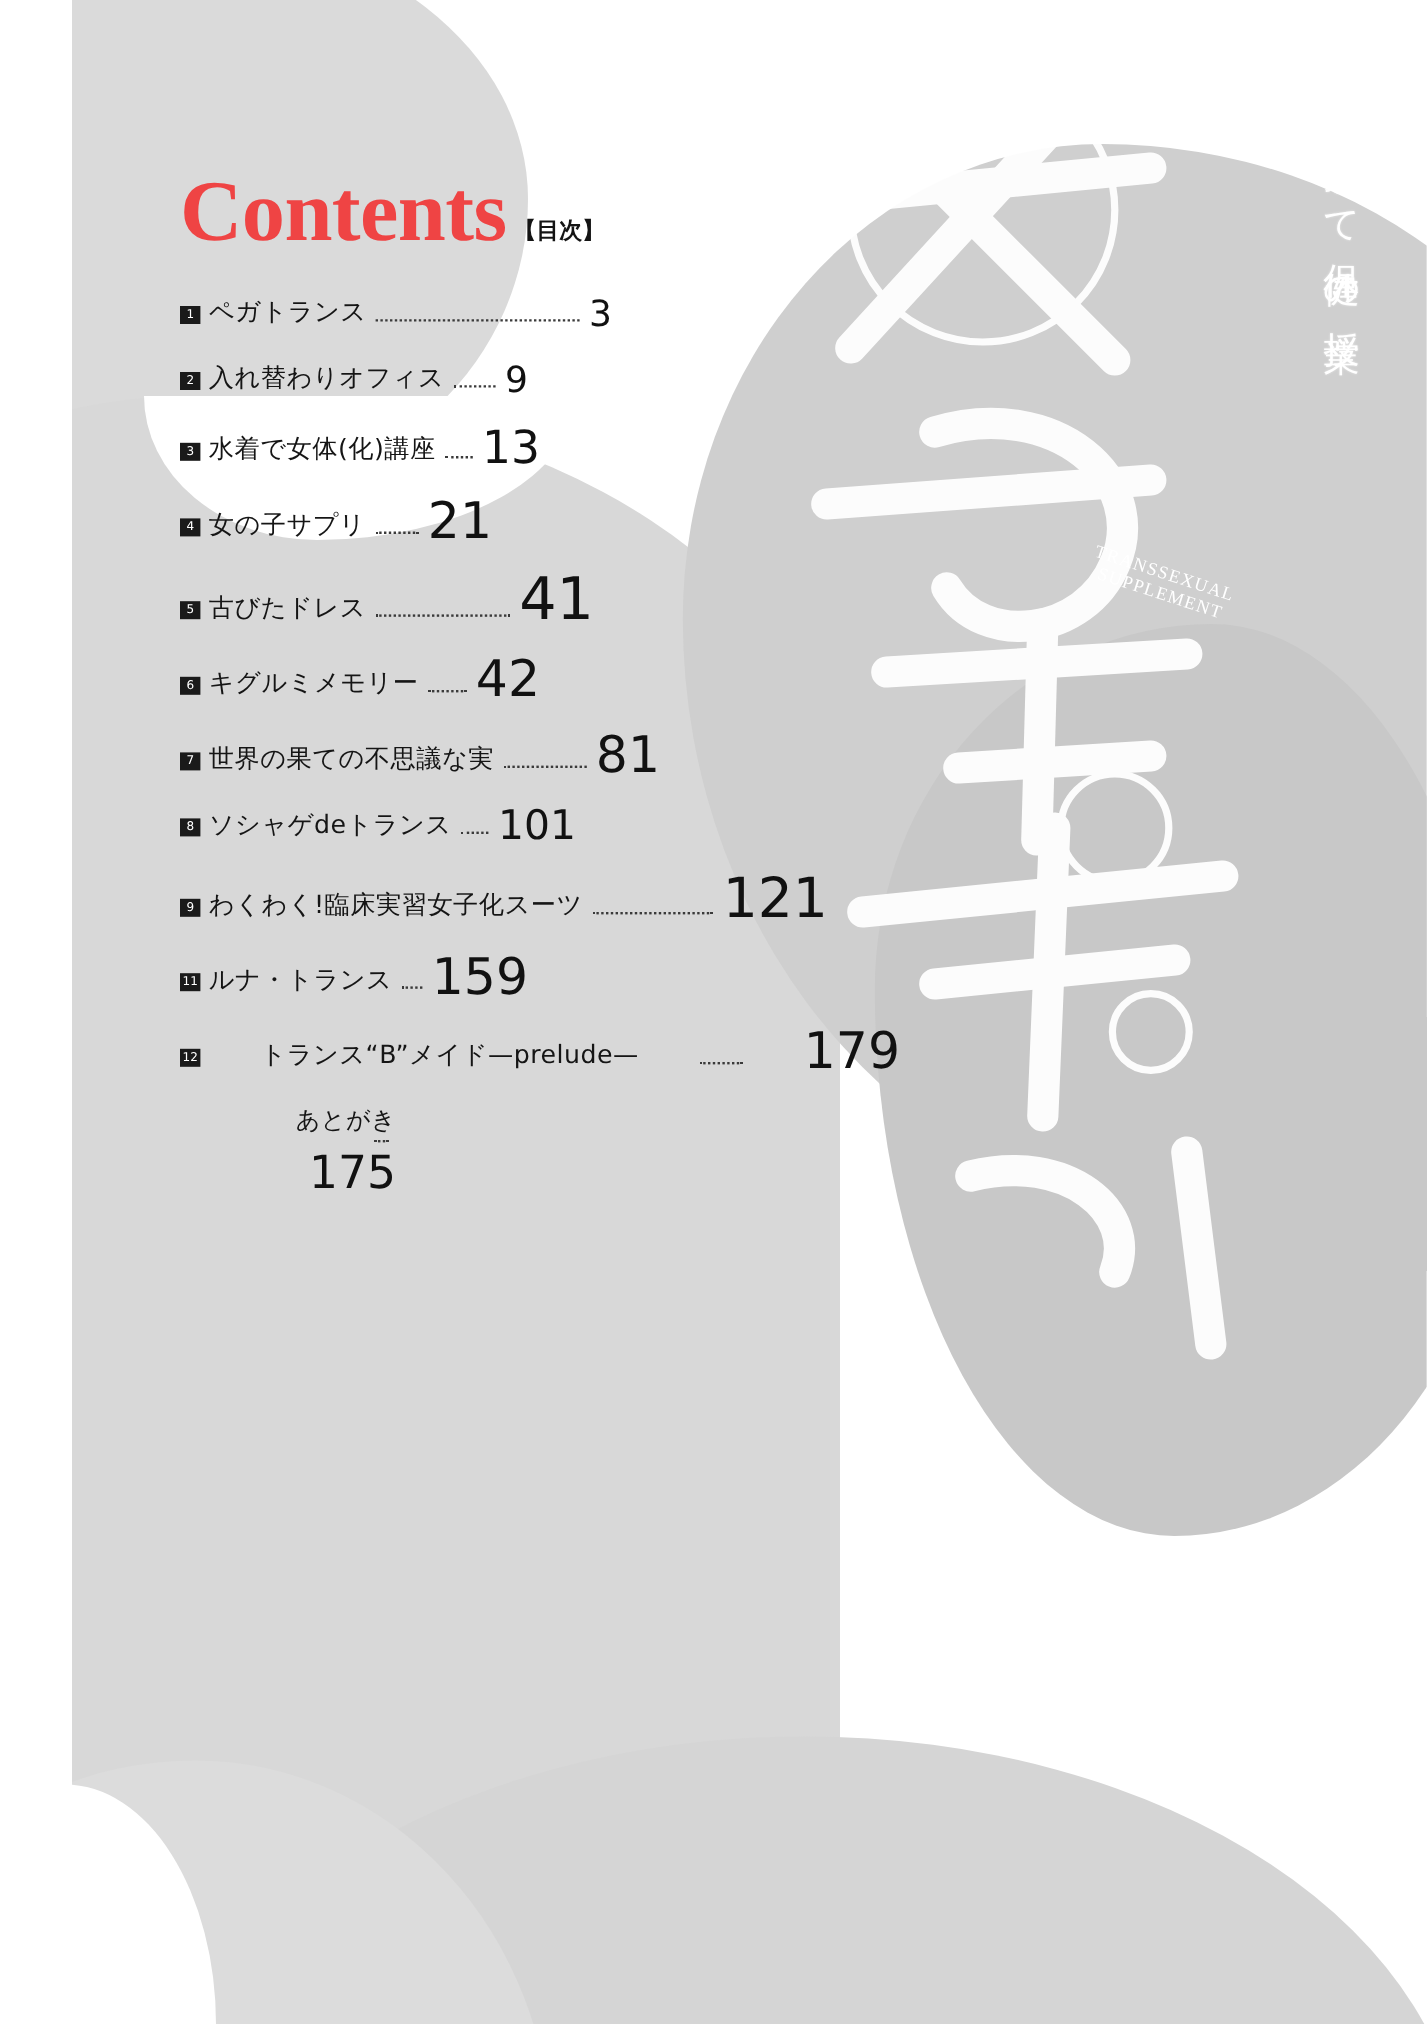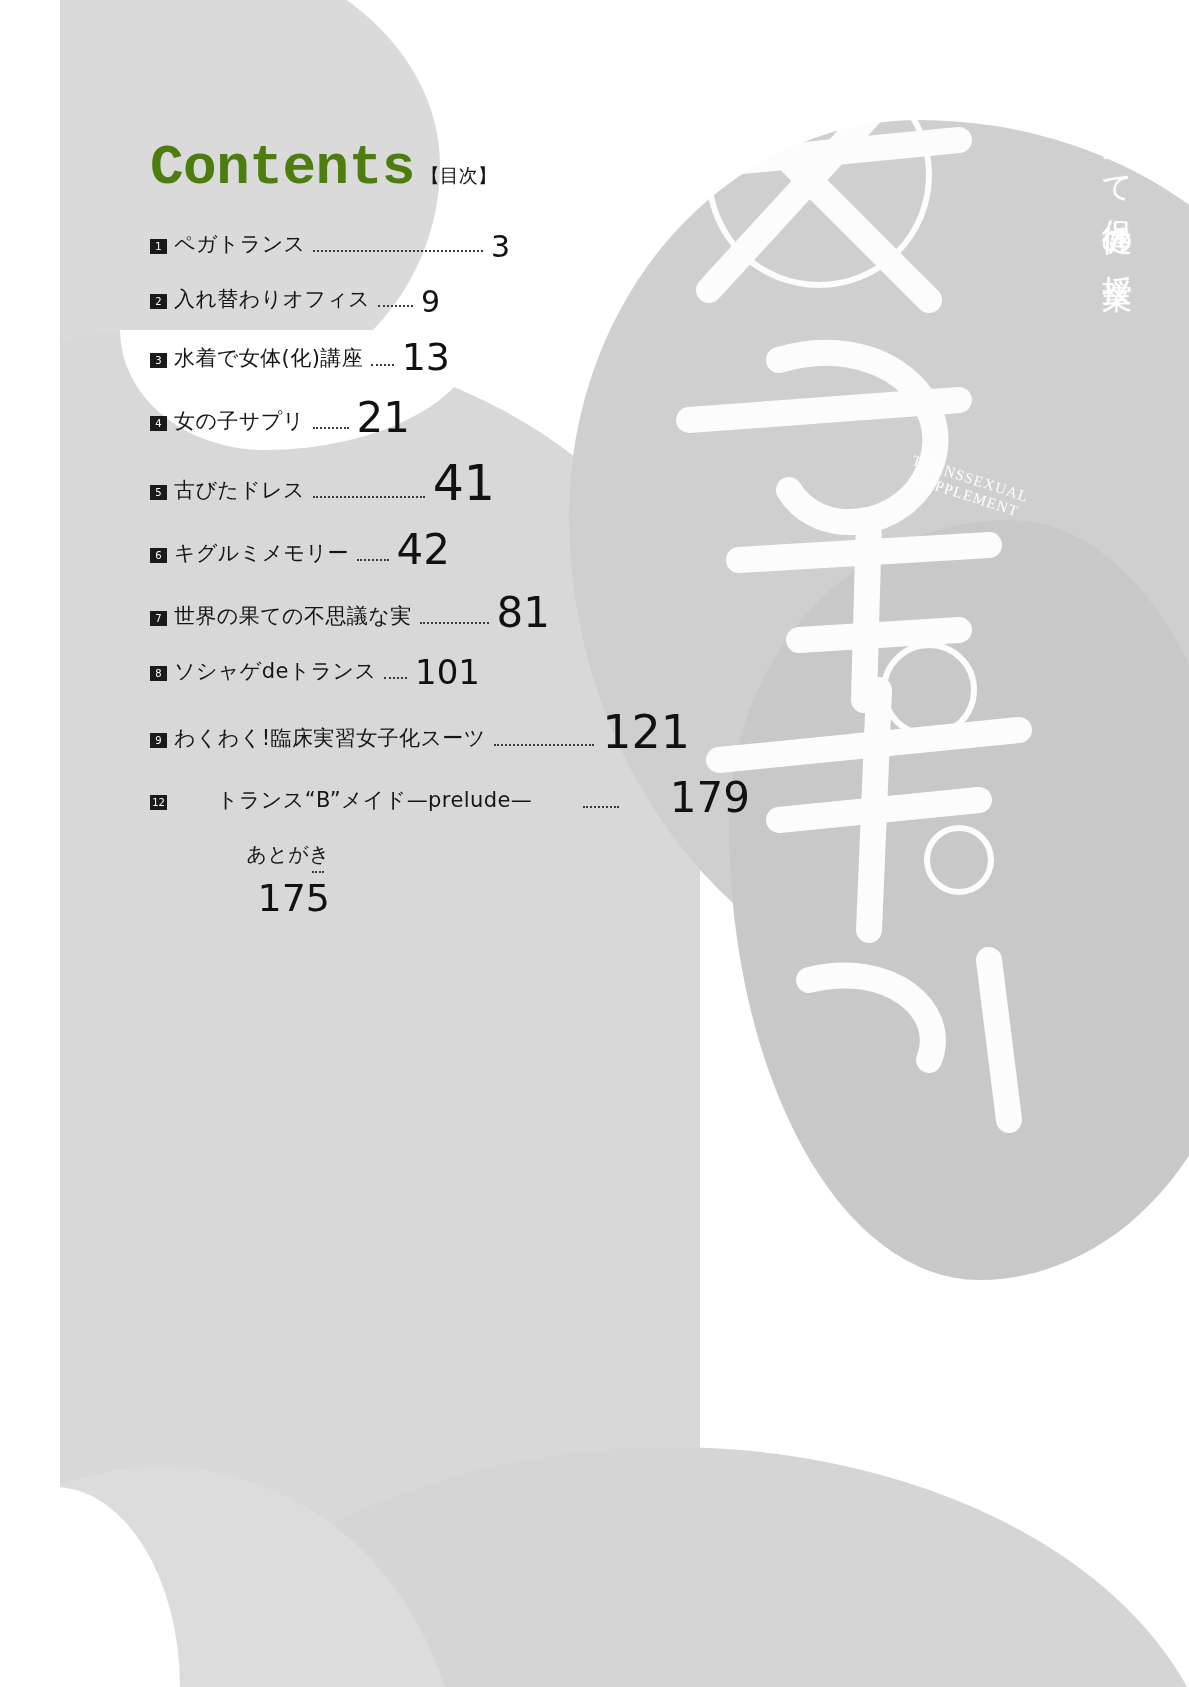--- a/index.html
+++ b/index.html
@@ -147,31 +147,31 @@
     top: 140px;
     width: 830px;
   }
   .contents-head {
     display: flex;
     align-items: flex-end;
     gap: 6px;
     margin-bottom: 34px;
   }
   .contents-title {
-    font-family: Liberation Mono, monospace;
-    font-size: 56px;
+    font-family: Liberation Serif, serif;
+    font-size: 72px;
     font-weight: 700;
     letter-spacing: -0.5px;
-    color: #4d7c0f;
+    color: #ef4444;
     line-height: 1;
   }
   .contents-sub {
     font-family: "DejaVu Sans", sans-serif;
     font-size: 19px;
-    font-weight: 400;
+    font-weight: 700;
     color: #141414;
     padding-bottom: 7px;
   }
 
   .toc-list {
     list-style: none;
     margin: 0;
     padding: 0;
   }
   .toc-row {
@@ -361,20 +361,26 @@
       </li>
 
       <li class="toc-row r9">
         <span class="toc-num">9</span>
         <span class="toc-label">わくわく!臨床実習女子化スーツ</span>
         <span class="toc-dots"></span>
         <span class="toc-page">121</span>
       </li>
 
 
+      <li class="toc-row r11">
+        <span class="toc-num">11</span>
+        <span class="toc-label">ルナ・トランス</span>
+        <span class="toc-dots"></span>
+        <span class="toc-page">159</span>
+      </li>
 
       <li class="toc-row r12">
         <span class="toc-num">12</span>
         <span class="toc-label">トランス“B”メイド—prelude—</span>
         <span class="toc-dots"></span>
         <span class="toc-page">179</span>
       </li>
 
       <li class="toc-row r13">
         <span class="toc-label">あとがき</span>

